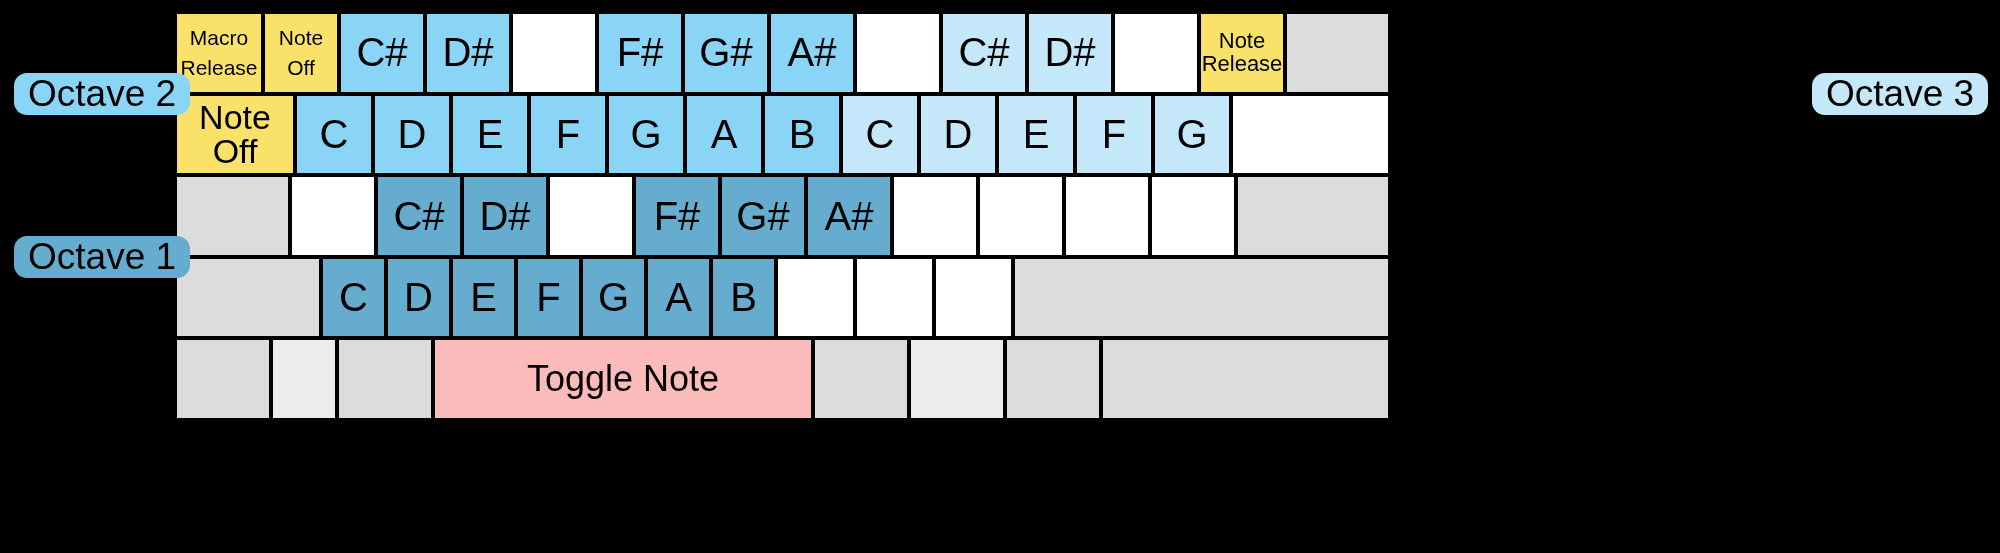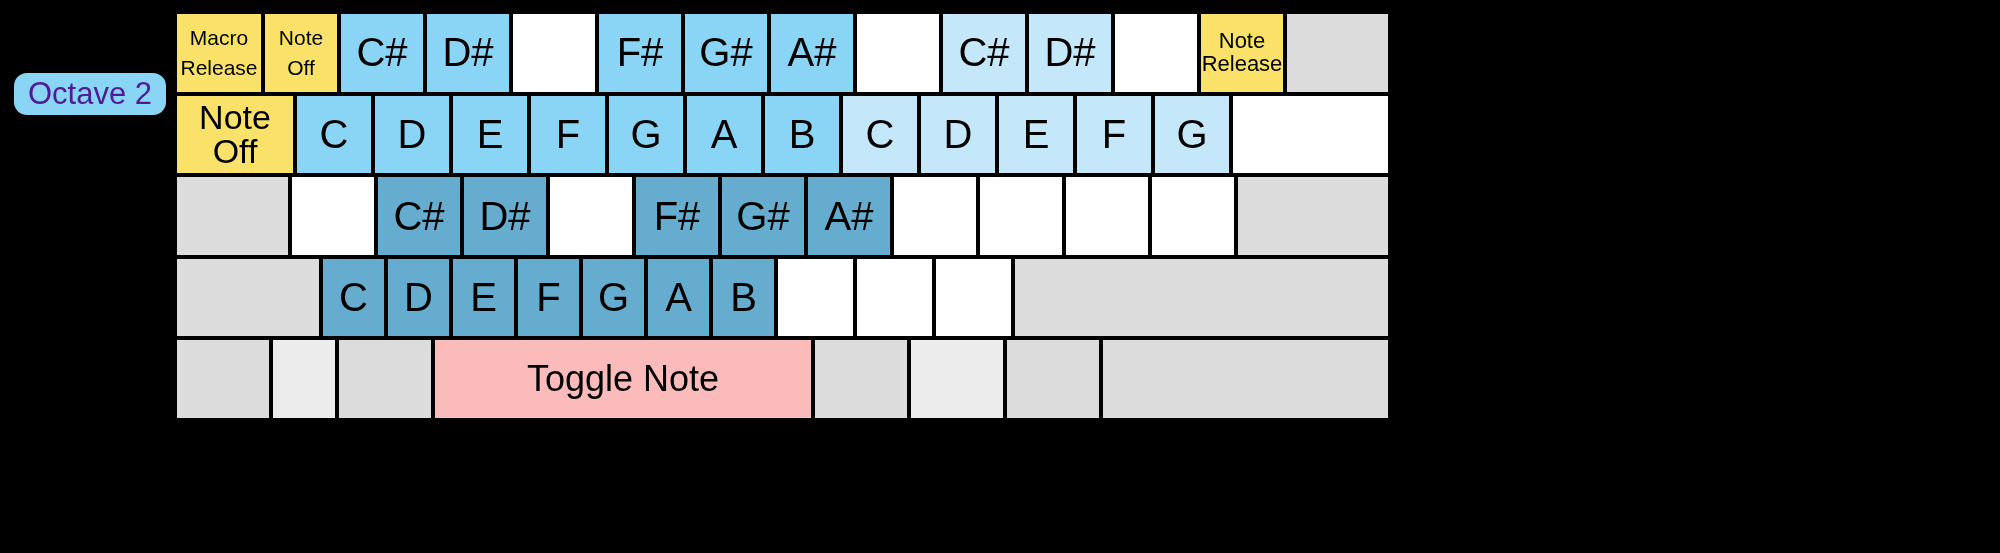--- a/index.html
+++ b/index.html
@@ -31,21 +31,21 @@
   
   .t-note   {font-size:40px;}
   .t-sharp  {font-size:40px;}
   .t-small  {font-size:21px;gap:8px;}
   .t-small2 {font-size:22px;}
   .t-big    {font-size:34px;}
   .t-toggle {font-size:36px;}
 
   
   .pill{position:absolute;border-radius:13px;display:flex;align-items:center;
-        justify-content:center;color:#4c1d95;font-size:31px;padding:0 14px;
+        justify-content:center;color:#000000;font-size:37px;padding:0 14px;
         height:42px;box-sizing:border-box;white-space:nowrap;}
   #oct2{left:14px;top:73px;background:#8ad4f5;}
   #oct1{left:14px;top:236px;background:#66acce;}
   #oct3{left:1812px;top:73px;background:#c4e7fa;}
 </style>
 </head>
 <body>
 
 <div id="stage">
 
@@ -193,14 +193,16 @@
           <span>Toggle Note</span>
         </div>
         <div class="cell f-gray t-note" style="left: 638px; width: 96px;"></div>
         <div class="cell f-gray2 t-note" style="left: 734px; width: 96px;"></div>
         <div class="cell f-gray t-note" style="left: 830px; width: 96px;"></div>
         <div class="cell f-gray t-note" style="left: 926px; width: 289px;"></div>
       </div>
   </div>
 
   <div class="pill" id="oct2">Octave 2</div>
+  <div class="pill" id="oct1">Octave 1</div>
+  <div class="pill" id="oct3">Octave 3</div>
 
 </div>
 
 </body></html>

